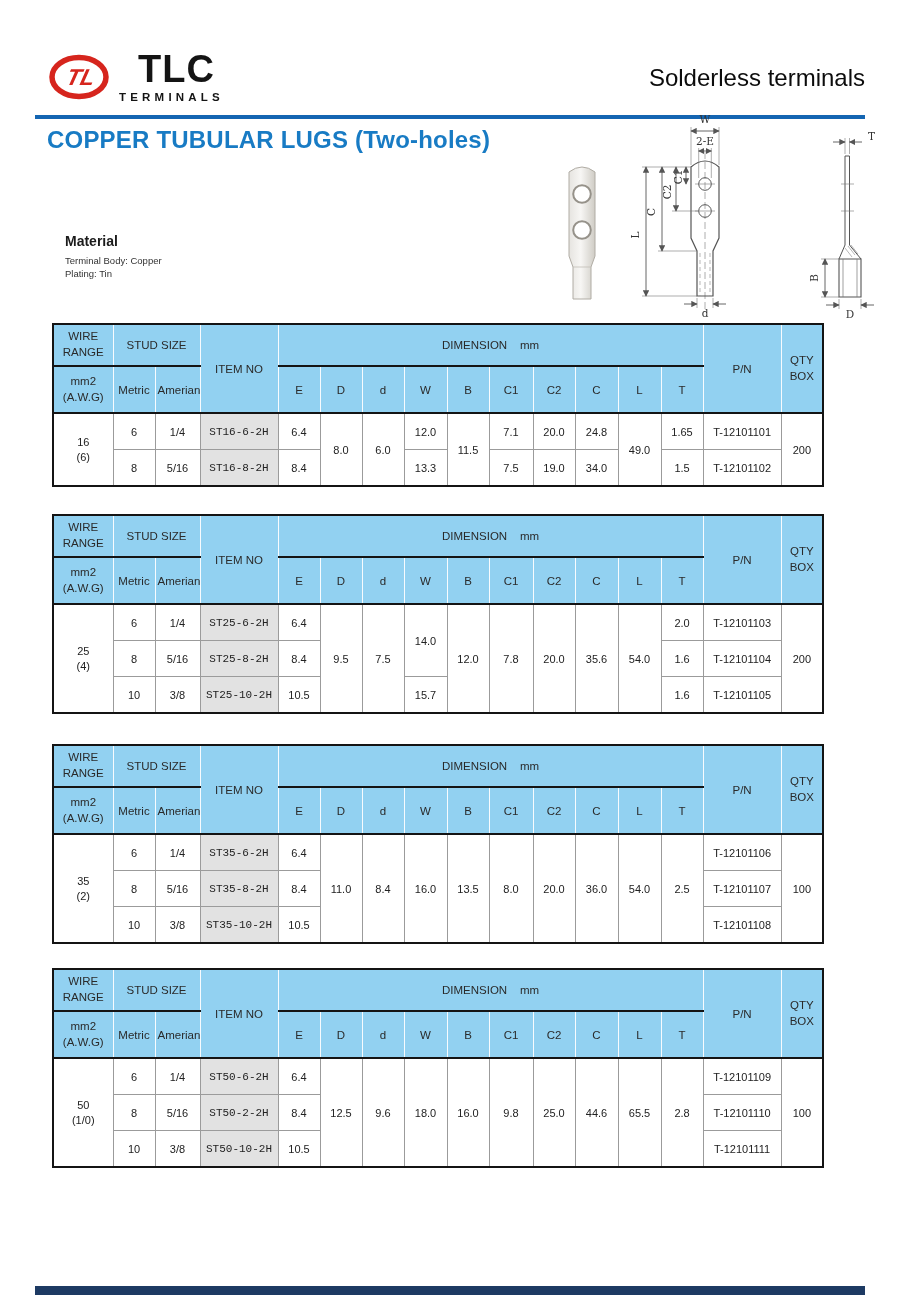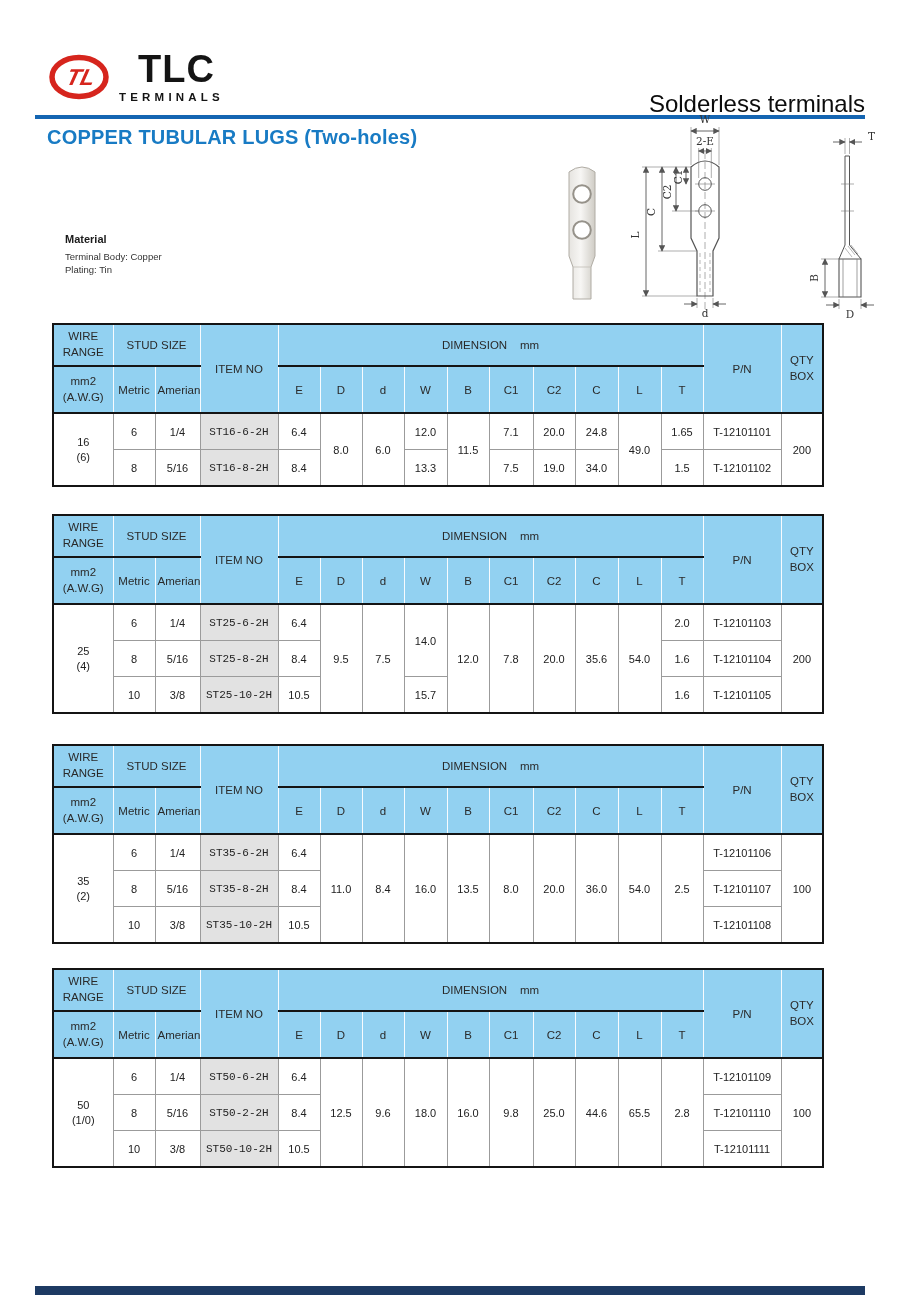--- a/index.html
+++ b/index.html
@@ -5,28 +5,28 @@
   html,body{margin:0;padding:0;background:#fff;}
   #page{position:relative;width:900px;height:1303px;background:#fff;overflow:hidden;
         font-family:"Liberation Sans",sans-serif;}
 
   
   .logo-svg{position:absolute;left:47px;top:54px;}
   .brand-name{position:absolute;left:116px;top:50px;font-size:38px;font-weight:900;
               color:#141414;letter-spacing:1px;line-height:1;margin-left:22px;}
   .brand-sub{position:absolute;left:119px;top:91px;font-size:11.5px;font-weight:700;
              color:#141414;letter-spacing:4.2px;}
-  .tagline{position:absolute;right:35px;top:90px;font-size:24px;color:#0c0c0c;}
+  .tagline{position:absolute;right:35px;top:64px;font-size:24px;color:#0c0c0c;}
   .divider{position:absolute;left:35px;top:115px;width:830px;height:4px;background:#1465b2;}
 
   
-  .title{position:absolute;left:47px;top:126px;margin:0;font-size:20px;font-weight:700;
+  .title{position:absolute;left:47px;top:126px;margin:0;font-size:24px;font-weight:700;
          color:#187bc4;letter-spacing:0.2px;}
   .material{position:absolute;left:65px;top:233px;}
-  .material .h{font-size:11px;font-weight:600;color:#1b1b1b;margin-bottom:5px;}
+  .material .h{font-size:14px;font-weight:600;color:#1b1b1b;margin-bottom:5px;}
   .material .l{font-size:9.5px;color:#333;line-height:13px;}
 
   
   .photo{position:absolute;left:551px;top:163px;}
   .draw{position:absolute;left:616px;top:110px;}
   .draw text{font-family:"DejaVu Serif",serif;font-size:10.5px;fill:#333;}
 
   
   .tbl{position:absolute;left:52px;}
   #t0{top:323px}#t1{top:514px}#t2{top:744px}#t3{top:968px}

